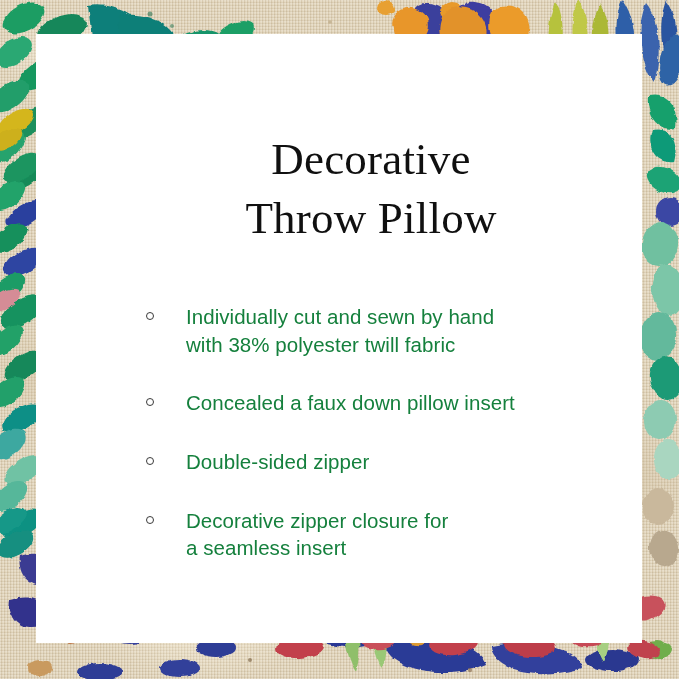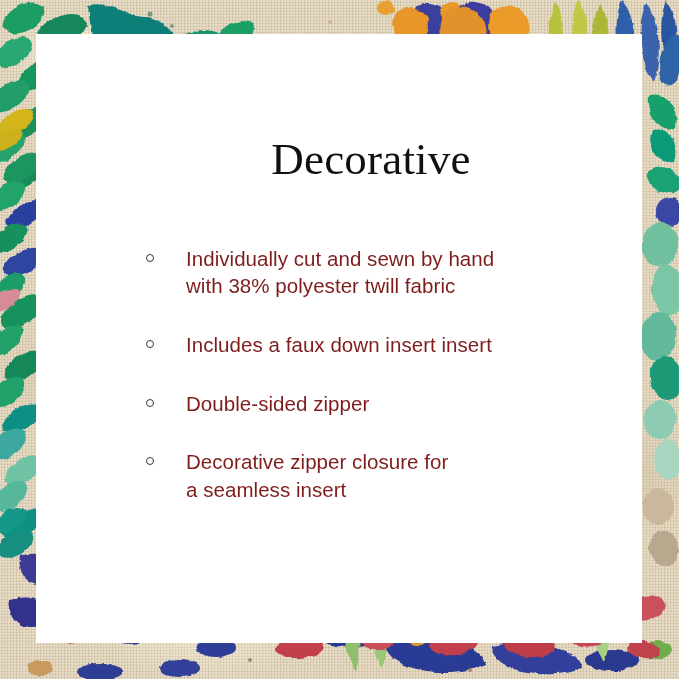--- a/index.html
+++ b/index.html
@@ -89,21 +89,21 @@
   .features {
     list-style: none;
     margin: 56px 0 0 0;
     padding: 0 0 0 78px;
   }
   .features li {
     position: relative;
     margin-bottom: 31px;
     font-size: 20.5px;
     line-height: 1.35;
-    color: #7f1d1d;
+    color: #15803d;
     letter-spacing: 0.05px;
     font-weight: 400;
   }
   .features li:last-child { margin-bottom: 0; }
 
   .bullet {
     position: absolute;
     left: -40px;
     top: 9px;
     width: 8px;
@@ -262,36 +262,37 @@
         <circle cx="640" cy="120" r="2" fill="#a8906a"></circle>
       </g>
     </svg>
   </div>
 
   <div id="card">
     <div id="card-inner">
 
       <h1 class="title">
         <span class="line">Decorative</span>
+        <span class="line">Throw Pillow</span>
       </h1>
 
       <ul class="features">
 
         <li>
           <span class="bullet"></span>
           <span class="feat-text">
             <span>Individually cut and sewn by hand</span>
             <span class="l2">with 38% polyester twill fabric</span>
           </span>
         </li>
 
         <li>
           <span class="bullet"></span>
           <span class="feat-text">
-            <span>Includes a faux down insert insert</span>
+            <span>Concealed a faux down pillow insert</span>
           </span>
         </li>
 
         <li>
           <span class="bullet"></span>
           <span class="feat-text">
             <span>Double-sided zipper</span>
           </span>
         </li>
 

